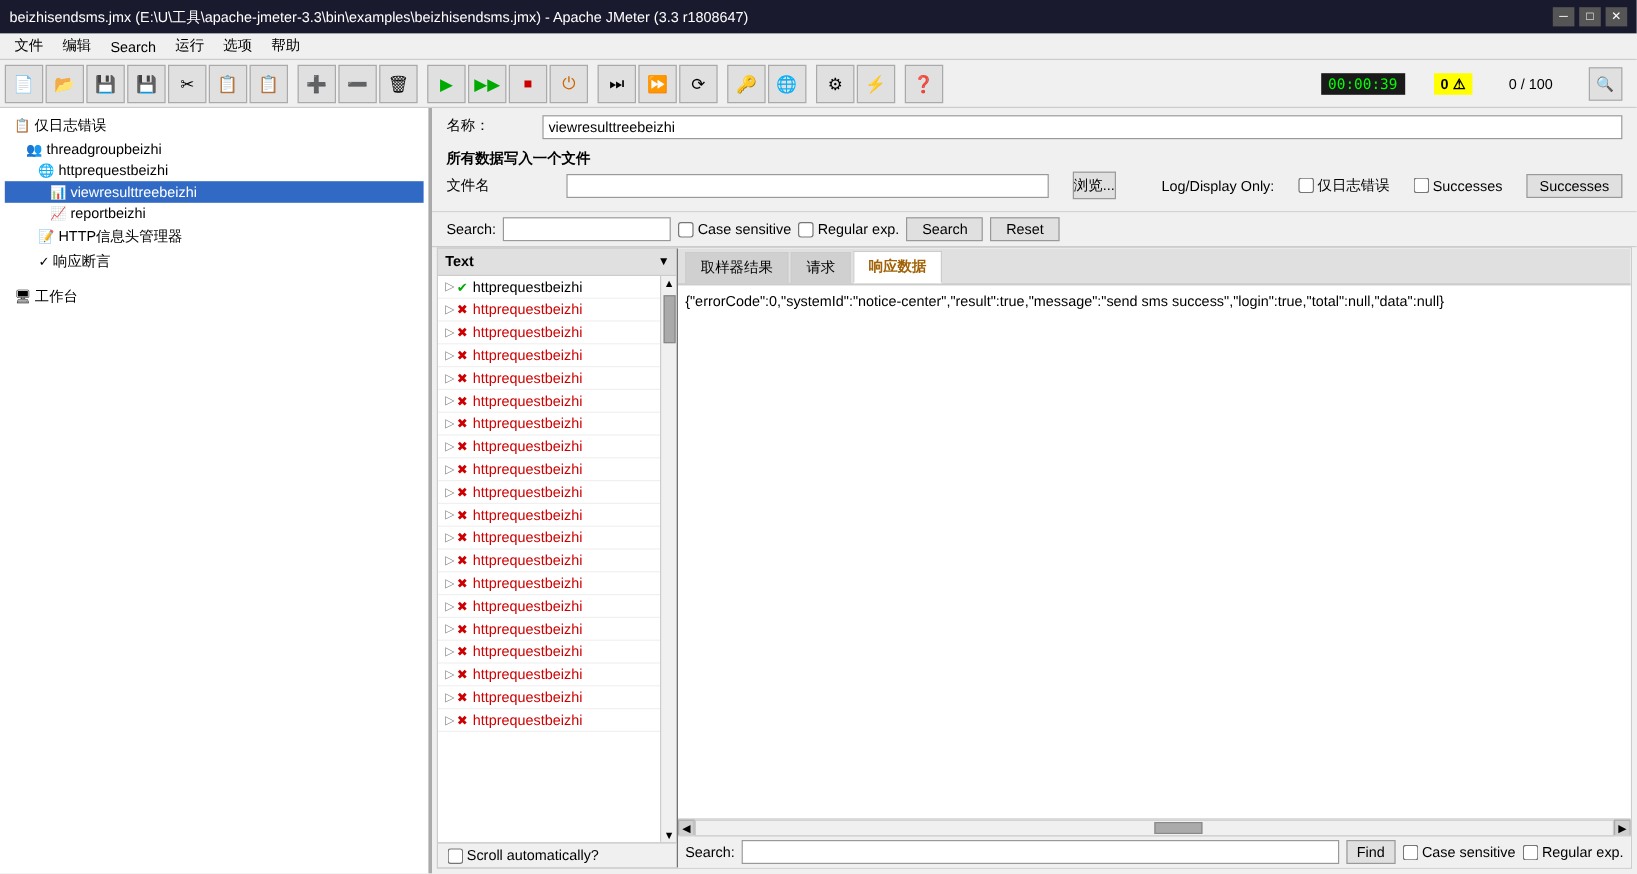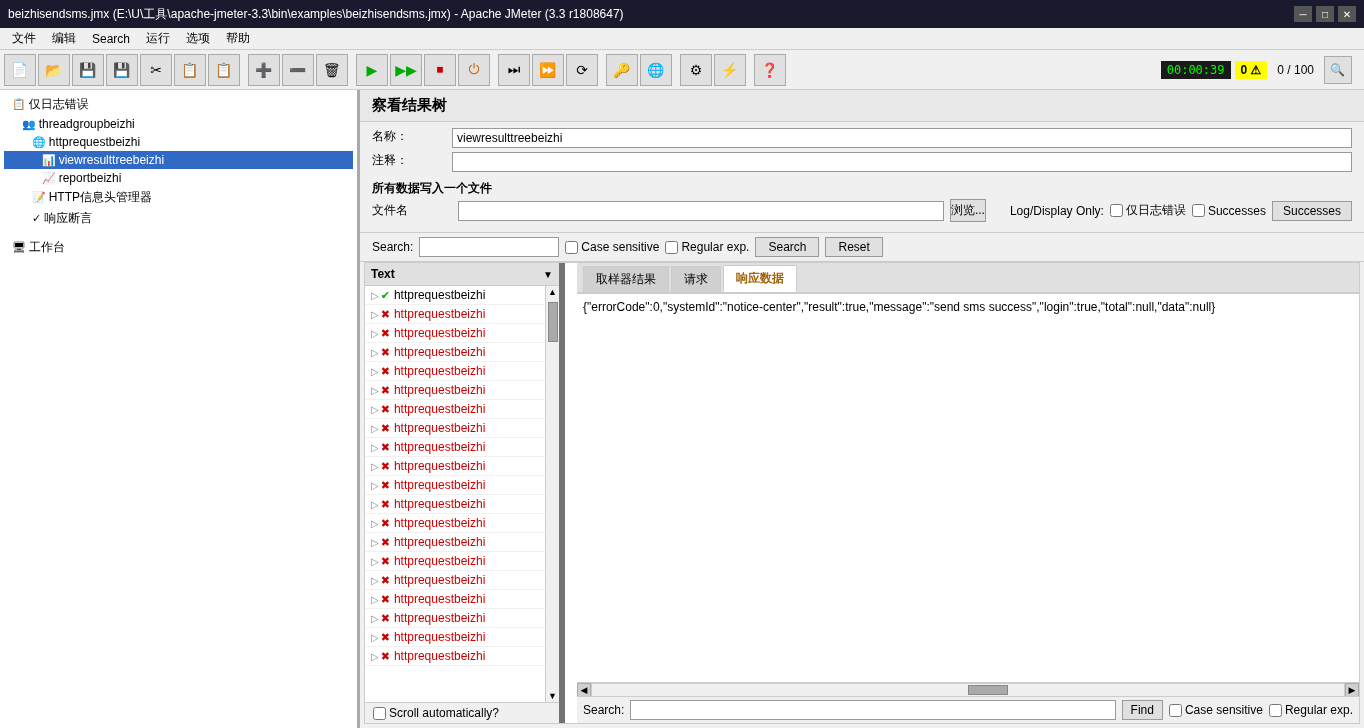--- a/index.html
+++ b/index.html
@@ -53,21 +53,21 @@
       width: 32px; height: 32px;
       background: #e0e0e0;
       border: 1px solid #aaa;
       cursor: pointer;
       display: flex; align-items: center; justify-content: center;
       font-size: 14px;
     }
     .tb-sep { width: 4px; height: 32px; }
     .tb-spacer { flex: 1; }
     .tb-status {
-      display: flex; align-items: center; gap: 4px;
+      display: flex; align-items: center; gap: 24px;
       padding-right: 8px;
       font-size: 12px;
     }
     .tb-time { background: #1a1a1a; color: #00ff00; padding: 2px 6px; font-family: monospace; }
     .tb-warn { background: #ffff00; padding: 2px 6px; font-weight: bold; }
     .tb-count { padding: 2px 6px; }
     
     
     .main-layout {
       display: flex;
@@ -128,21 +128,21 @@
       padding: 2px 4px;
       font-size: 12px;
       background: white;
     }
     .form-section-label {
       font-size: 12px;
       font-weight: bold;
       padding: 4px 0 2px 0;
     }
     .file-row {
-      display: flex; align-items: center; gap: 6px;
+      display: flex; align-items: center; gap: 20px;
     }
     .file-input { flex: 1; border: 1px solid #999; padding: 2px 4px; background: white; }
     .btn-browse {
       padding: 2px 0; border: 1px solid #999; background: #e0e0e0; cursor: pointer; font-size: 12px;
     }
     .checkbox-label { display: flex; align-items: center; gap: 3px; font-size: 12px; cursor: pointer; }
     .btn-configure {
       padding: 2px 10px; border: 1px solid #999; background: #e0e0e0; cursor: pointer; font-size: 12px; margin-left: auto;
     }
     
@@ -165,21 +165,21 @@
       overflow: hidden;
       border: 1px solid #ccc;
       margin: 0 4px 4px 4px;
     }
     
     
     .list-panel {
       width: 200px;
       min-width: 200px;
       background: #a3a3a3;
-      border-right: 6px solid #737373;
+      border-right: 1px solid #737373;
       display: flex;
       flex-direction: column;
       overflow: hidden;
     }
     .list-header {
       background: #e0e0e0;
       border-bottom: 1px solid #ccc;
       padding: 4px 6px;
       display: flex; align-items: center; justify-content: space-between;
       font-size: 12px;
@@ -205,21 +205,20 @@
     .list-icon-err { color: #cc0000; margin-right: 4px; font-size: 11px; }
     .list-item-arrow { color: #888; margin-right: 2px; font-size: 10px; }
     
     
     .detail-panel {
       flex: 1;
       display: flex;
       flex-direction: column;
       background: white;
       overflow: hidden;
-      padding-left: 12px;
     }
     .tabs-row {
       display: flex; align-items: center;
       background: #e0e0e0;
       border-bottom: 2px solid #ccc;
       padding: 2px 6px 0 6px;
     }
     .tab {
       padding: 4px 12px;
       border: 1px solid #ccc;
@@ -389,30 +388,25 @@
     </div>
     <div style="margin-top: 8px;" class="tree-item">
       <span style="display:inline-block;width:8px"></span>
       <span class="tree-icon">🖥</span>
       <span>工作台</span>
     </div>
   </div>
 
   <div class="right-panel">
 
-    <div class="vrt-header">察看结果树</div>
 
     <div class="vrt-form">
       <div class="form-row">
         <span class="form-label">名称：</span>
         <input class="form-input" type="text" value="viewresulttreebeizhi" style="">
-      </div>
-      <div class="form-row">
-        <span class="form-label">注释：</span>
-        <input class="form-input" type="text" style="">
       </div>
       <div class="form-section-label">所有数据写入一个文件</div>
       <div class="file-row form-row">
         <span class="form-label">文件名</span>
         <input class="file-input" type="text" style="">
         <button class="btn-browse">浏览...</button>
         <span style="margin-left:18px;font-size:12px;">Log/Display Only:</span>
         <label class="checkbox-label">
           <input type="checkbox" style="">
           <span>仅日志错误</span>

